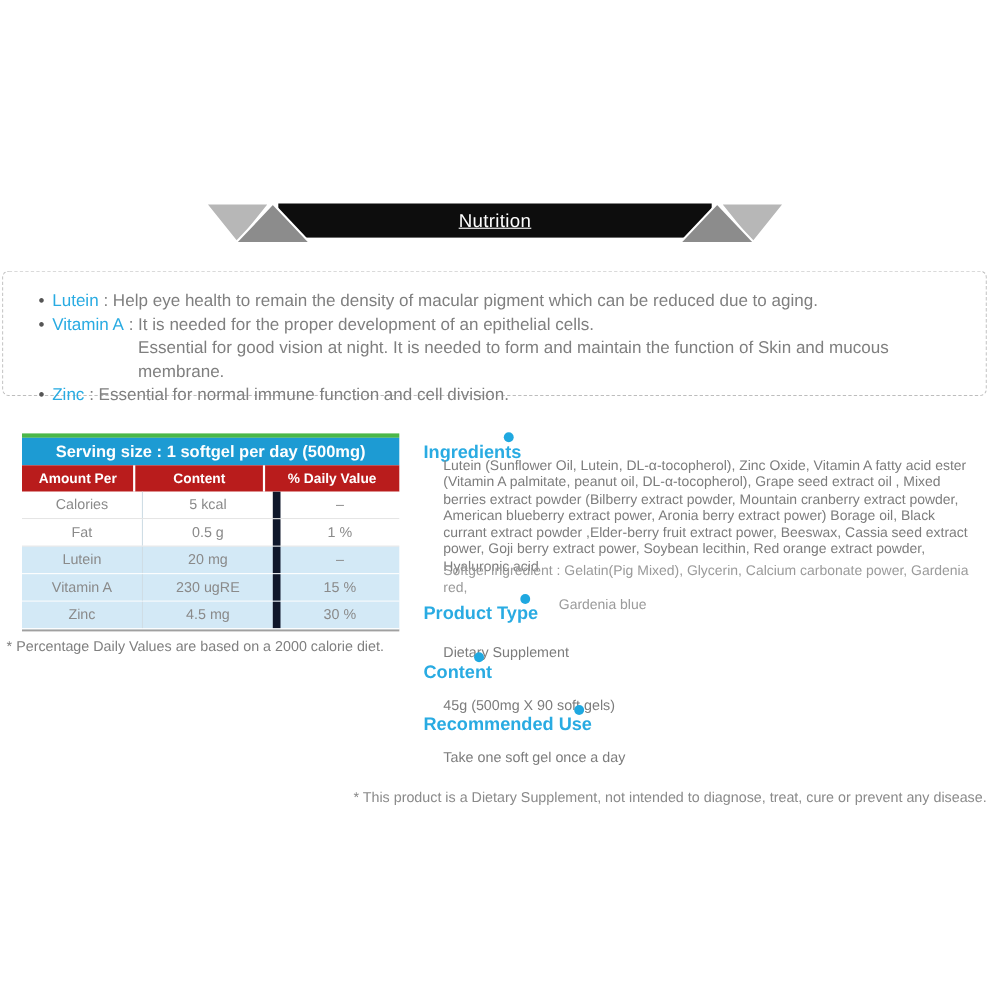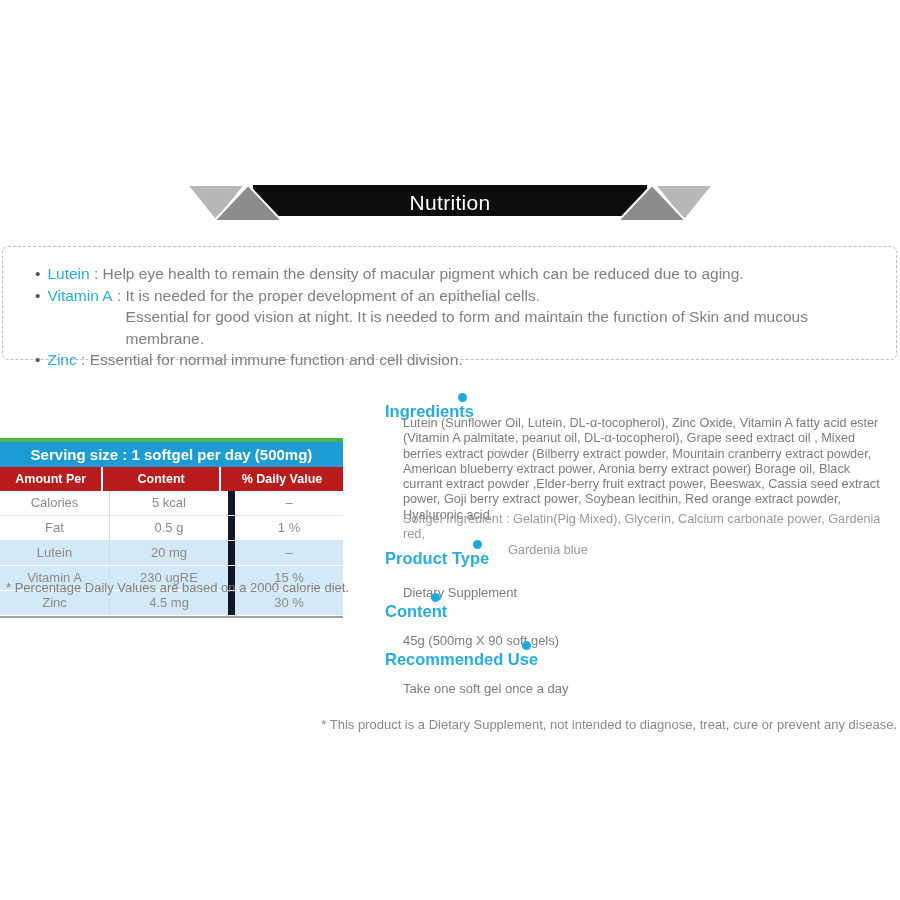--- a/index.html
+++ b/index.html
@@ -3,34 +3,34 @@
 <meta charset="utf-8">
 <style>
   * { margin:0; padding:0; box-sizing:border-box; }
   html,body { background:#ffffff; }
   body { font-family:"Liberation Sans", sans-serif; }
   #canvas { position:relative; width:900px; height:900px; background:#fff; overflow:hidden; }
 
   
   .banner-wrap { position:absolute; left:185px; top:183px; width:530px; height:42px; }
   .banner-title { position:absolute; left:68px; width:394px; top:8px; text-align:center;
-                  color:#ffffff; font-size:21px; letter-spacing:.3px; }
+                  color:#ffffff; font-size:17px; letter-spacing:.3px;text-decoration:underline; }
 
   
   .benefits-box { position:absolute; left:2px; top:246px; width:895px; height:114px;
                   border:1px dashed #bdbdbd; border-radius:6px; background:#fff;
                   padding:16px 10px 0 32px; }
   .benefit { display:flex; font-size:15.5px; line-height:21.5px; color:#7f7f7f; }
   .benefit-bullet { color:#555; margin-right:7px; }
   .benefit-term { color:#29abe2; white-space:nowrap; }
   .benefit-colon { color:#7f7f7f; white-space:pre; }
   .benefit-desc { color:#7f7f7f; }
 
   
-  .ntable { position:absolute; left:0; top:394px; width:343px;margin-top:44px; }
+  .ntable { position:absolute; left:20px; top:394px; width:343px; }
   .ntable-green { height:4px; background:#4bb748; }
   .ntable-serving { height:25px; background:#1d9bd3; color:#fff; font-weight:bold;
                     font-size:15px; text-align:center; line-height:25px; }
   .ntable-head { display:flex; height:24px; background:#b91c1c; }
   .ntable-head .hcell { color:#fff; font-weight:bold; font-size:12.5px; text-align:center;
                         line-height:24px; }
   .ntable-head .hcell:nth-child(1), .ntable-head .hcell:nth-child(2) { border-right:2px solid #fff; }
   .hc0 { width:110px; } .hc1 { width:125px; } .hc2 { width:130px; }
   .trow { display:flex; height:25px; background:#fff; }
   .trow.hl { background:#d3e9f6; }

